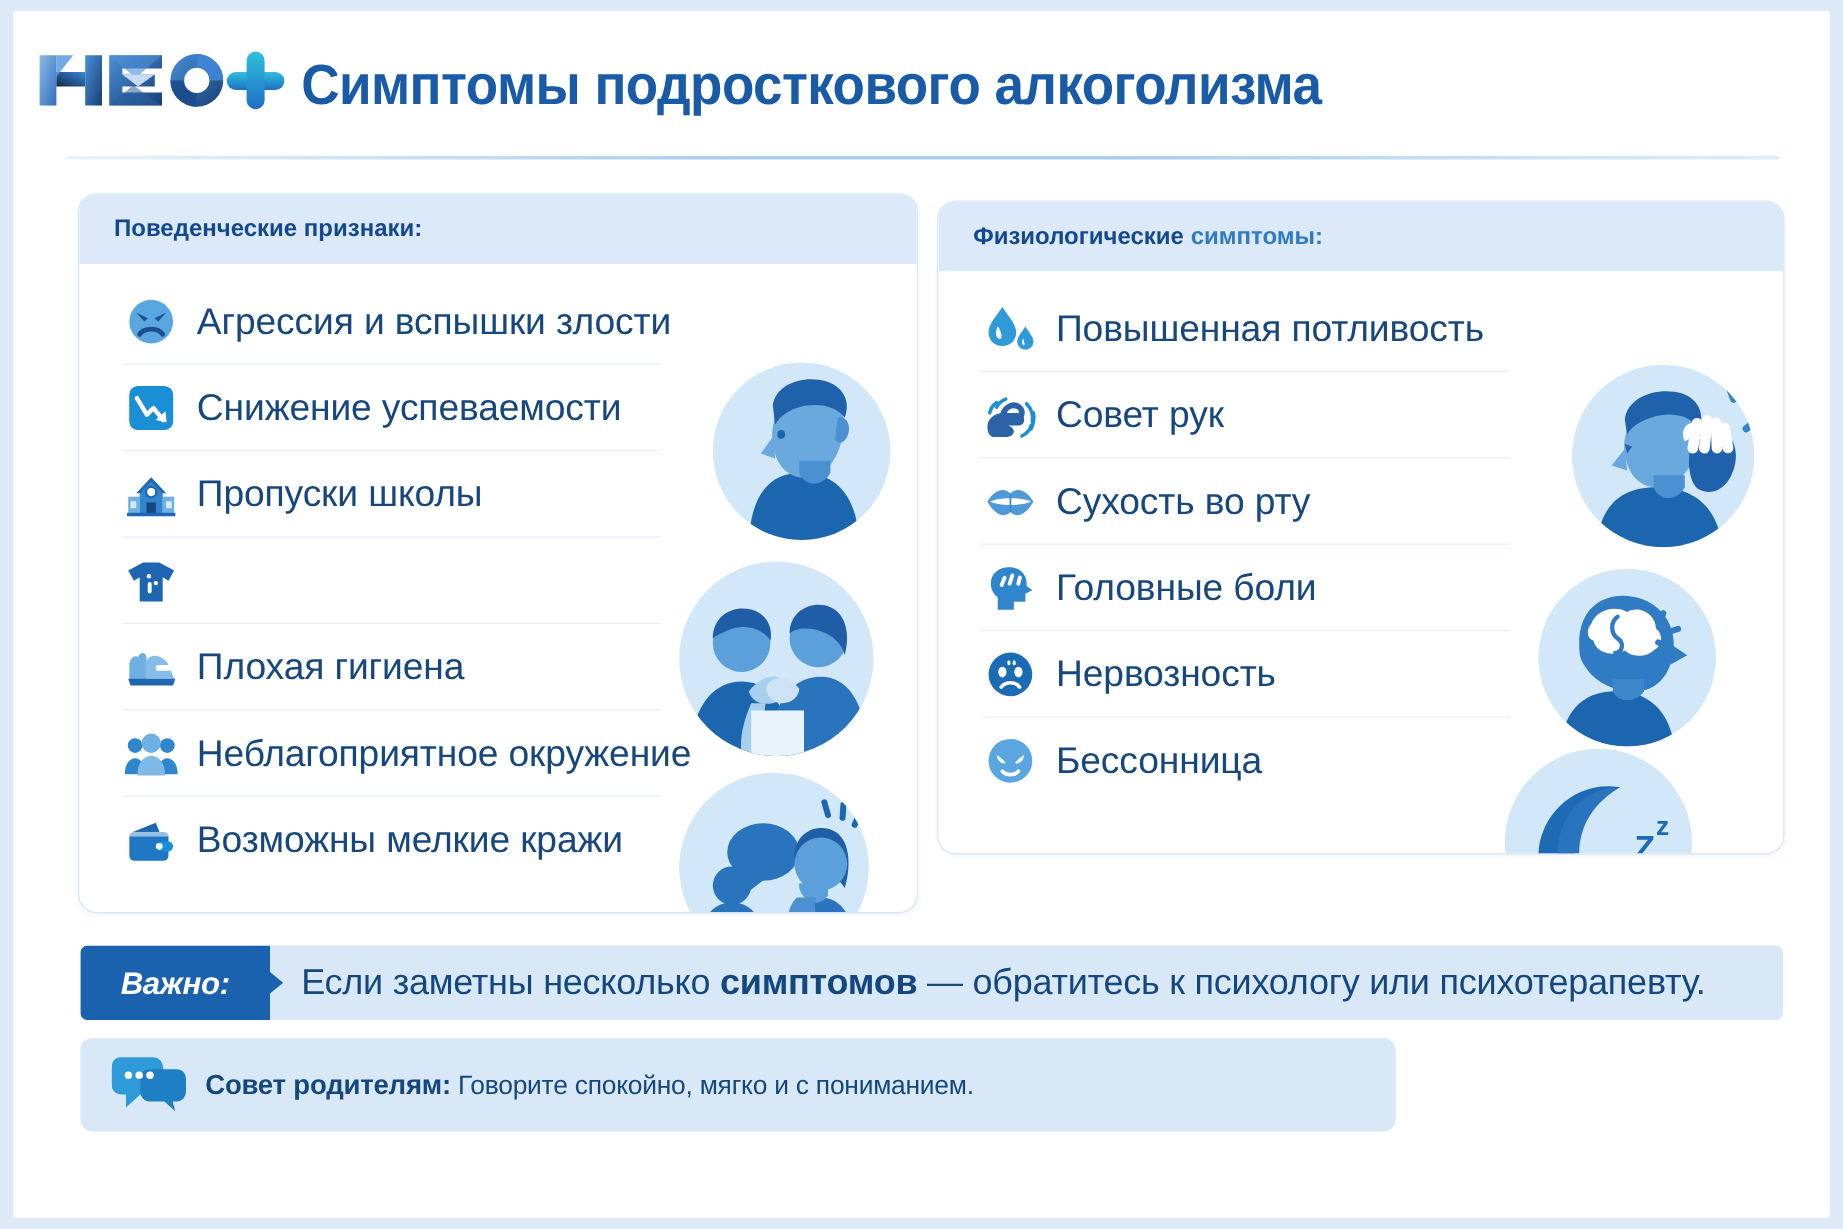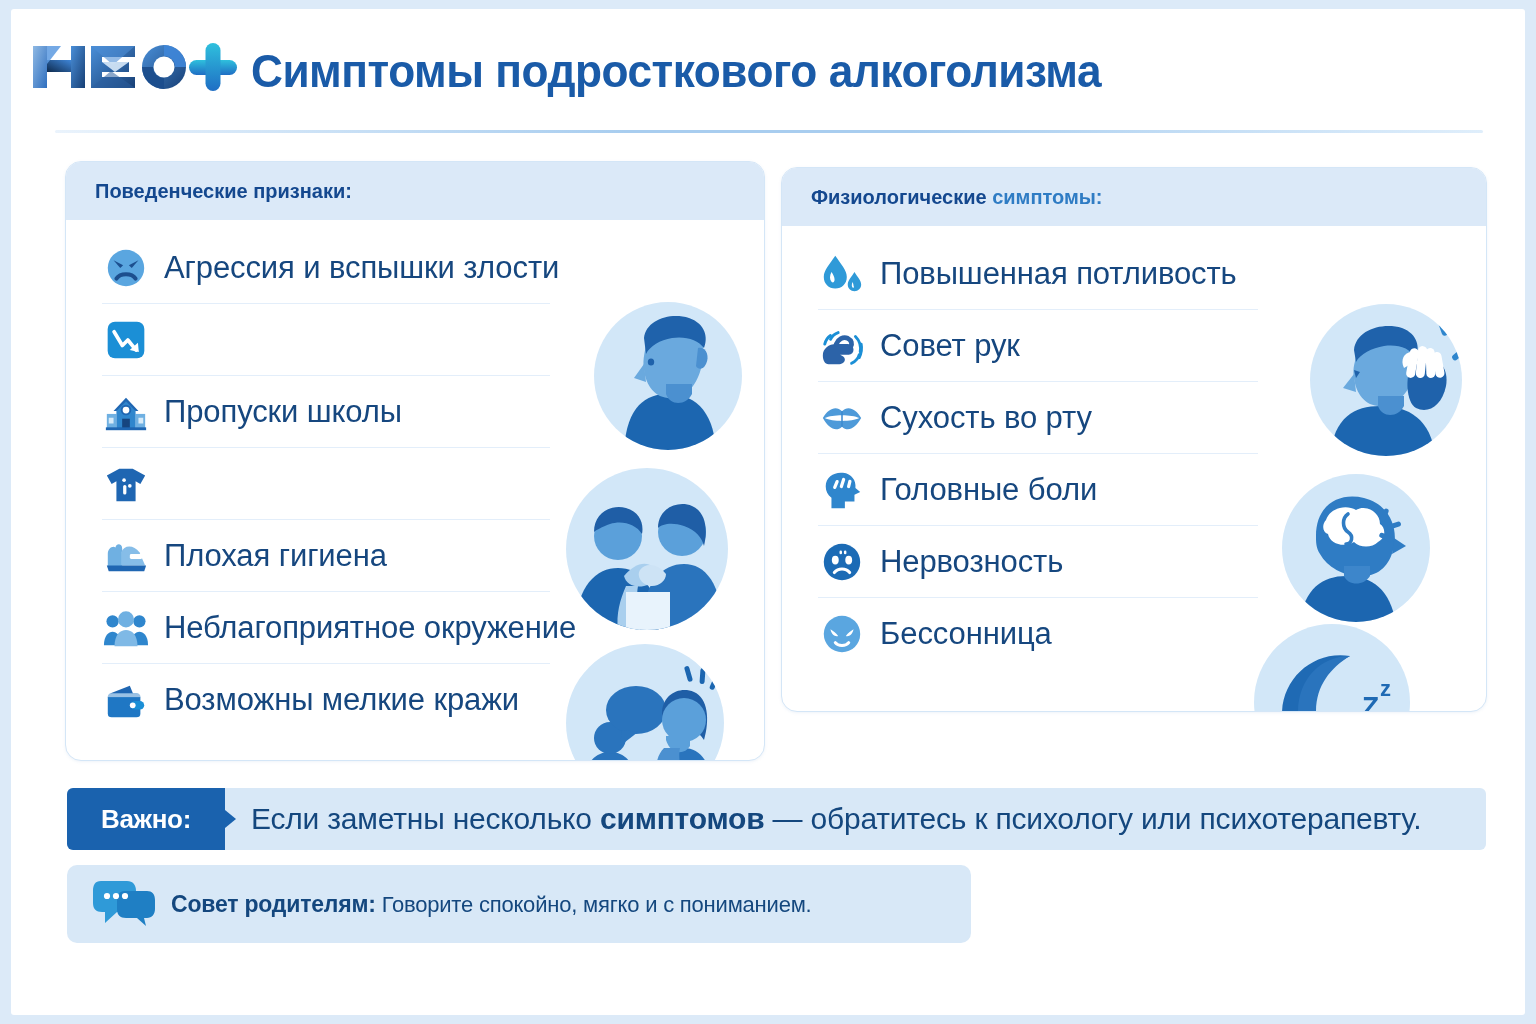--- a/index.html
+++ b/index.html
@@ -153,20 +153,21 @@
   #important-badge {
     position: relative;
     width: 158px; height: 100%;
     background: #1a62ae;
     display: flex; align-items: center; justify-content: center;
     flex: 0 0 158px;
   }
   #important-badge-label {
     font-size: 26px; font-weight: bold; color: #ffffff;
     letter-spacing: -0.3px;
+    font-style: italic;
   }
   #important-chevron {
     position: absolute;
     left: 158px; top: 50%;
     transform: translateY(-50%);
     width: 0; height: 0;
     border-top: 9px solid transparent;
     border-bottom: 9px solid transparent;
     border-left: 11px solid #1a62ae;
     z-index: 3;
@@ -176,21 +177,21 @@
     padding-left: 26px;
     white-space: nowrap;
     letter-spacing: -0.2px;
   }
   #important-text b { font-weight: bold; }
 
   
   #banner-advice {
     position: absolute;
     left: 56px; top: 856px;
-    width: 904px; height: 78px;
+    width: 1096px; height: 78px;
     background: #d8e8f7;
     border-radius: 10px;
     display: flex;
     align-items: center;
     padding-left: 26px;
     gap: 16px;
   }
   #advice-text {
     font-size: 22px; color: #14477e;
     white-space: nowrap; letter-spacing: -0.2px;
@@ -319,20 +320,21 @@
         </div>
 
         <div class="row">
           <span class="row-icon">
             <svg viewBox="0 0 48 48" width="44" height="44">
               <rect x="4" y="4" width="40" height="40" rx="8" fill="#1b8fd6"></rect>
               <path d="M11 15 L20 30 L26 24 L35 35" stroke="#ffffff" stroke-width="4" fill="none" stroke-linejoin="round" stroke-linecap="round"></path>
               <path d="M37 27 L38 37 L28 35 Z" fill="#ffffff"></path>
             </svg>
           </span>
+          <span class="row-label">Снижение успеваемости</span>
         </div>
 
         <div class="row">
           <span class="row-icon">
             <svg viewBox="0 0 48 48" width="46" height="46">
               <rect x="4" y="26" width="10" height="16" fill="#6fb0e2"></rect>
               <rect x="34" y="26" width="10" height="16" fill="#6fb0e2"></rect>
               <path d="M14 22 L24 12 L34 22 L34 42 L14 42 Z" fill="#2f86cd"></path>
               <path d="M11 23 L24 9 L37 23 L34 23 L24 13 L14 23 Z" fill="#1f66b2"></path>
               <circle cx="24" cy="22" r="4.5" fill="#ffffff" stroke="#1f66b2" stroke-width="2"></circle>

